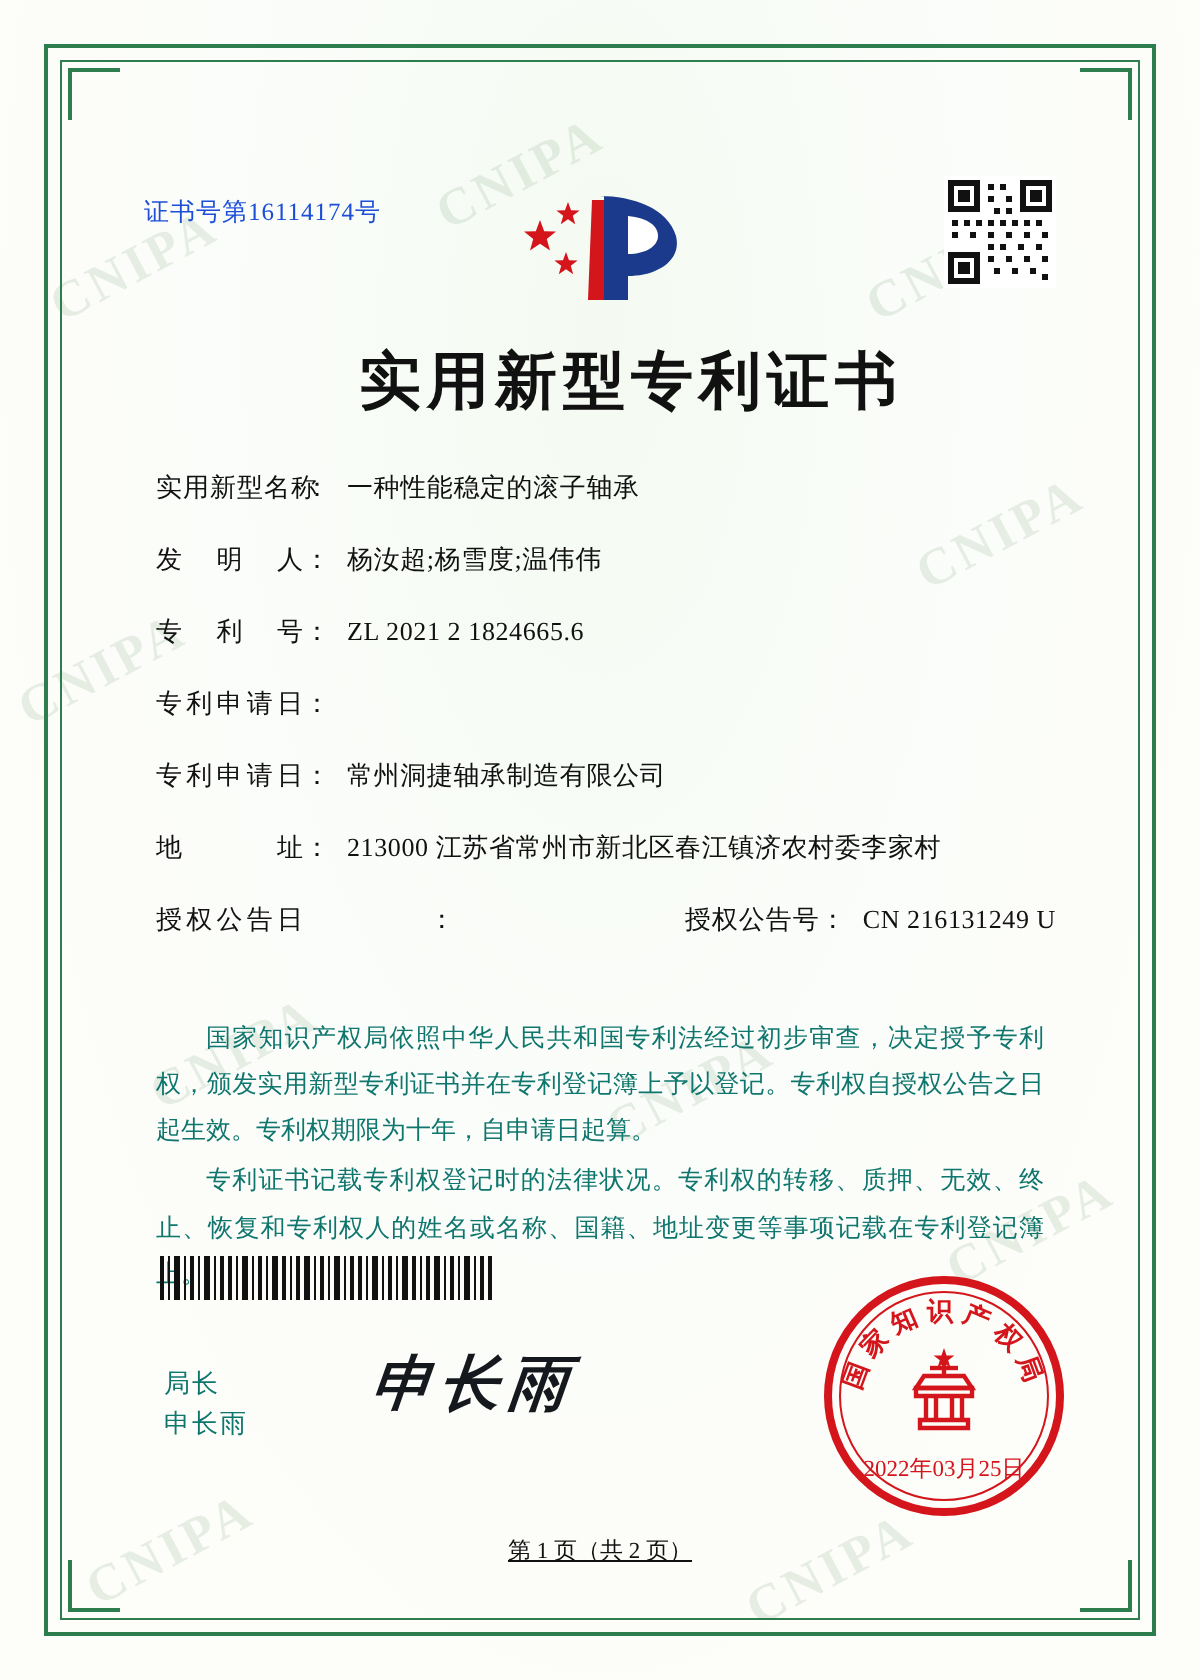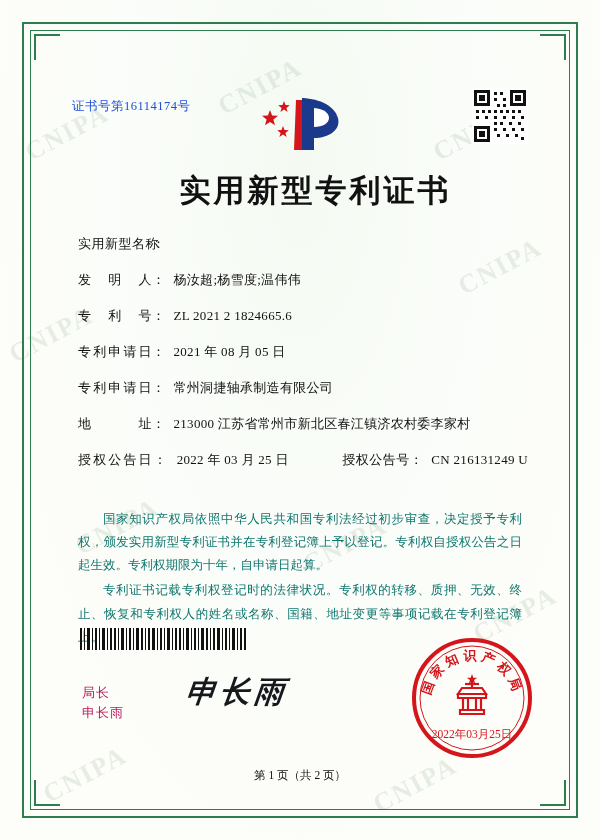--- a/index.html
+++ b/index.html
@@ -177,24 +177,24 @@
     left: 80px;
     top: 628px;
     width: 168px;
     height: 22px;
   }
 
   .signature-block {
     position: absolute;
     left: 82px;
     top: 683px;
-    font-family: Liberation Sans, sans-serif;
+    font-family: Liberation Mono, monospace;
     font-size: 13px;
     line-height: 1.5;
-    color: #be185d;
+    color: #0f766e;
     letter-spacing: 1px;
   }
   .handwriting {
     position: absolute;
     left: 186px;
     top: 672px;
     font-size: 30px;
     font-family: "Liberation Serif", serif;
     font-weight: bold;
     font-style: italic;
@@ -213,20 +213,21 @@
 
   .page-no {
     position: absolute;
     left: 0;
     right: 0;
     top: 768px;
     text-align: center;
     font-size: 11.5px;
     font-family: "Liberation Serif", serif;
     color: #111;
+    text-decoration: underline;
   }
   .footnote {
     position: absolute;
     left: 0;
     right: 0;
     bottom: 12px;
     text-align: center;
     font-size: 11.5px;
     font-family: "Liberation Serif", serif;
     color: #222;
@@ -322,50 +323,49 @@
       </g>
     </svg>
   </div>
 
   <div class="title">实用新型专利证书</div>
 
   <div class="fields">
     <div class="field-row">
       <span class="field-label spread">实用新型名称</span>
       <span class="field-label">：</span>
+      <span class="field-value">一种性能稳定的滚子轴承</span>
     </div>
     <div class="field-row">
       <span class="field-label spread">发明人</span>
       <span class="field-label">：</span>
       <span class="field-value">杨汝超;杨雪度;温伟伟</span>
     </div>
     <div class="field-row">
       <span class="field-label spread">专利号</span>
       <span class="field-label">：</span>
       <span class="field-value">ZL 2021 2 1824665.6</span>
     </div>
     <div class="field-row">
       <span class="field-label spread">专利申请日</span>
       <span class="field-label">：</span>
-      <span class="field-value">2021 年 08 月 05 日</span>
     </div>
     <div class="field-row">
       <span class="field-label spread">专利申请日</span>
       <span class="field-label">：</span>
       <span class="field-value">常州洞捷轴承制造有限公司</span>
     </div>
     <div class="field-row">
       <span class="field-label spread">地址</span>
       <span class="field-label">：</span>
       <span class="field-value">213000 江苏省常州市新北区春江镇济农村委李家村</span>
     </div>
     <div class="field-row pair">
       <span class="field-label spread">授权公告日</span>
       <span class="field-label">：</span>
-      <span class="field-value">2022 年 03 月 25 日</span>
       <span class="pair-second">
         <span class="field-label">授权公告号</span><span class="field-label">：</span><span class="field-value">CN 216131249 U</span>
       </span>
     </div>
   </div>
 
   <div class="paragraphs">
     <p>国家知识产权局依照中华人民共和国专利法经过初步审查，决定授予专利权，颁发实用新型专利证书并在专利登记簿上予以登记。专利权自授权公告之日起生效。专利权期限为十年，自申请日起算。</p>
     <p>专利证书记载专利权登记时的法律状况。专利权的转移、质押、无效、终止、恢复和专利权人的姓名或名称、国籍、地址变更等事项记载在专利登记簿上。</p>
   </div>

